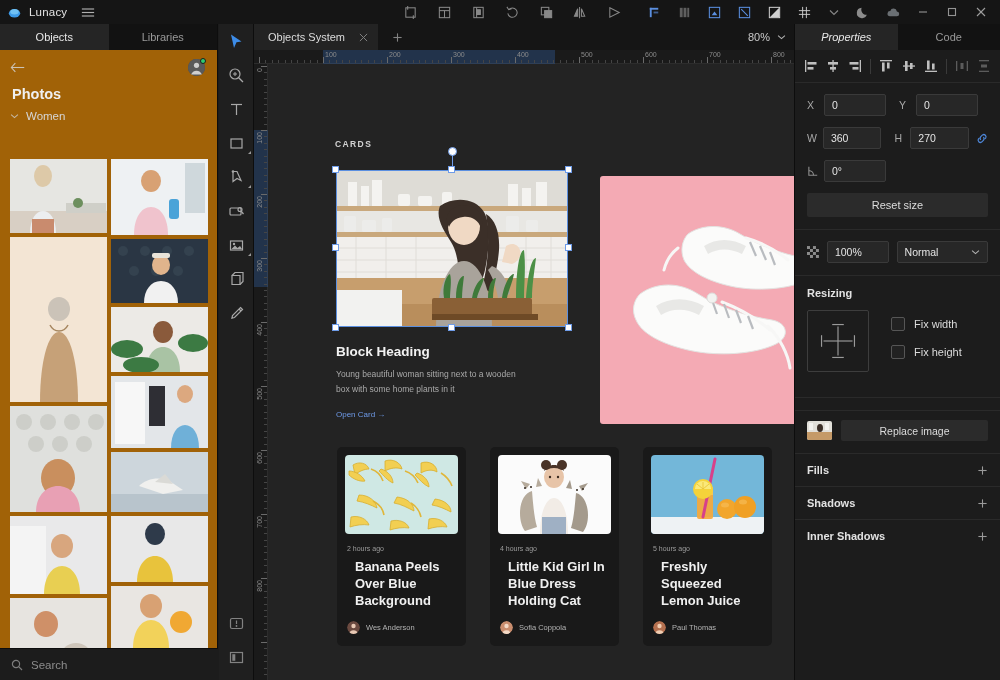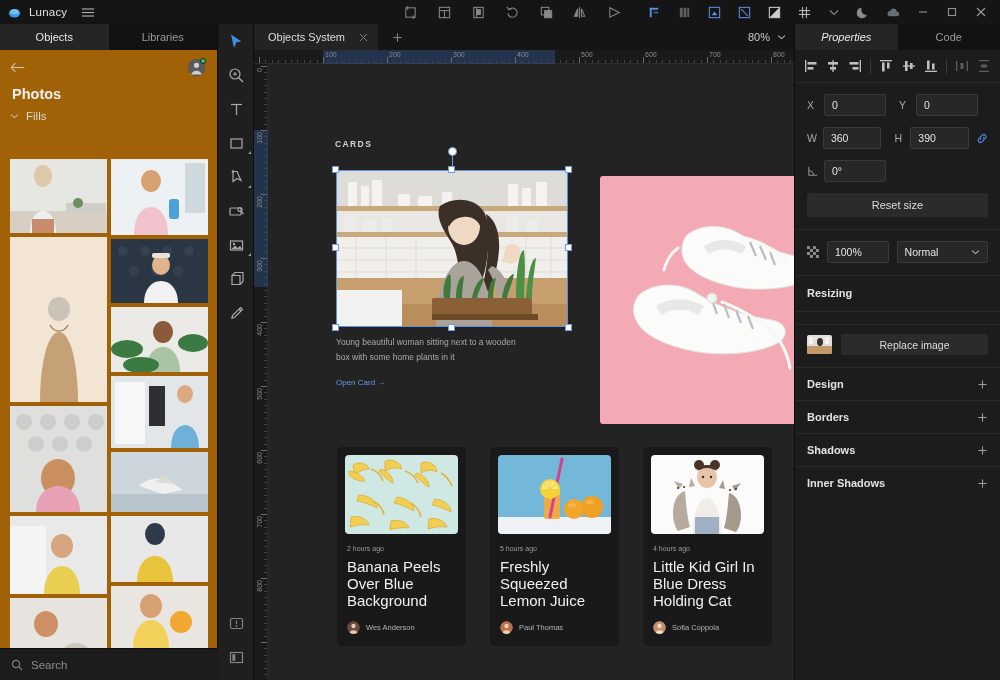--- a/index.html
+++ b/index.html
@@ -162,21 +162,21 @@
     border-radius: 3px; overflow: hidden;
   }
   .shoecard svg { display: block; width: 100%; height: 100%; }
 
   
   .smallrow { position: absolute; left: 69px; top: 383px; display: flex; gap: 24px; }
   .scard { width: 129px; background: #191919; border-radius: 5px; padding: 8px 8px 12px; }
   .simg { width: 113px; height: 79px; border-radius: 4px; overflow: hidden; }
   .simg svg { display: block; width: 113px; height: 79px; }
   .sago { font-size: 7px; color: #9c9c9c; margin: 11px 0 0 2px; }
-  .stitle { font-size: 15px; color: #f0f0f0; line-height: 17px; margin: 6px 0 0 2px; font-weight: 400; }
+  .stitle { font-size: 13px; color: #f0f0f0; line-height: 17px; margin: 6px 0 0 10px; font-weight: 700; }
   .sauthor { display: flex; align-items: center; gap: 6px; margin: 12px 0 0 2px; }
   .sav { width: 13px; height: 13px; border-radius: 50%; overflow: hidden; display:block; }
   .sauthor span { font-size: 7.5px; color: #b4b4b4; }
 
   
   .rightpanel {
     position: absolute; top: 24px; left: 794px; width: 206px; height: 656px;
     background: #1c1c1c; border-left: 1px solid #0d0d0d;
   }
   .rp-tabs { display: flex; height: 26px; background: #121212; }
@@ -398,21 +398,21 @@
         <div class="status-dot"></div>
       </div>
     </div>
 
     <div class="lp-title">Photos</div>
 
     <div class="lp-group">
       <svg class="chev-d" viewBox="0 0 10 7">
           <polyline points="1,1.8 5,5.4 9,1.8" fill="none" stroke="#cfcfcf" stroke-width="1.2"></polyline>
         </svg>
-      <span>Fills</span>
+      <span>Women</span>
     </div>
 
     <div class="photo-grid">
       <div class="pg-col a">
         <div class="thumb" style="height:74px">
           <svg viewBox="0 0 97 74">
               <rect width="97" height="74" fill="#e6e6e2"></rect>
               <rect y="52" width="97" height="22" fill="#d8cfc4"></rect>
               <rect x="56" y="44" width="40" height="10" fill="#cfcfc8"></rect>
               <ellipse cx="33" cy="17" rx="9" ry="11" fill="#ddc9a8"></ellipse>
@@ -922,20 +922,21 @@
               <path d="M152 128c0-12 4-20 8-20-2 8-3 14-3 20z"></path>
               <path d="M166 128c2-14 8-24 12-24-2 10-6 18-7 24z"></path>
             </g>
             <g fill="#4c9046">
               <path d="M180 128c0-30 4-48 8-48 2 18 0 34 0 48z"></path>
               <path d="M190 128c2-26 6-40 10-40-2 16-4 28-4 40z"></path>
             </g>
             <rect x="96" y="144" width="106" height="6" fill="#6e4a26"></rect>
           </svg>
         </div>
+        <h3>Block Heading</h3>
         <p>Young beautiful woman sitting next to a wooden box with some home plants in it</p>
         <a class="openlink">Open Card →</a>
       </div>
 
       <div class="selbox">
         <div class="edge" style="left:0;top:0;width:232px;height:1px;"></div>
         <div class="edge" style="left:0;bottom:0;width:232px;height:1px;"></div>
         <div class="edge" style="left:0;top:0;width:1px;height:157px;"></div>
         <div class="edge" style="right:0;top:0;width:1px;height:157px;"></div>
         <div class="rot-stem"></div>
@@ -1018,55 +1019,20 @@
                   <path d="M2 13a4.6 4.6 0 0 1 9 0z" fill="#e8c9b4"></path>
                 </svg>
             </span>
             <span>Wes Anderson</span>
           </div>
         </div>
 
         <div class="scard">
           <div class="simg">
             <svg viewBox="0 0 113 79" preserveAspectRatio="none">
-              <rect width="113" height="79" fill="#73b7d9"></rect>
-              <rect y="62" width="113" height="17" fill="#eef2f4"></rect>
-              <rect x="46" y="32" width="16" height="32" rx="2" fill="#f7a83a" opacity=".92"></rect>
-              <rect x="46" y="32" width="16" height="8" fill="#f8c75a" opacity=".9"></rect>
-              <path d="M64 4l-12 58" stroke="#d7408a" stroke-width="3" fill="none" stroke-linecap="round"></path>
-              <circle cx="52" cy="34" r="10" fill="#f5d23a"></circle>
-              <path d="M44 34a8 8 0 0 1 16 0z" fill="#fae97a"></path>
-              <g stroke="#e8c030" stroke-width=".8">
-                  <line x1="52" y1="34" x2="46" y2="29"></line>
-                  <line x1="52" y1="34" x2="52" y2="27"></line>
-                  <line x1="52" y1="34" x2="58" y2="29"></line>
-                </g>
-              <circle cx="76" cy="54" r="10" fill="#f2a62c"></circle>
-              <circle cx="94" cy="52" r="11" fill="#f0a024"></circle>
-              <ellipse cx="74" cy="50" rx="4" ry="2.5" fill="#f7bf5e" opacity=".6"></ellipse>
-              <ellipse cx="92" cy="47" rx="4" ry="2.5" fill="#f7bf5e" opacity=".6"></ellipse>
-            </svg>
-          </div>
-          <div class="sago">5 hours ago</div>
-          <div class="stitle">Freshly Squeezed Lemon Juice</div>
-          <div class="sauthor">
-            <span class="sav">
-              <svg viewBox="0 0 13 13">
-                  <circle cx="6.5" cy="6.5" r="6.5" fill="#b5704f"></circle>
-                  <circle cx="6.5" cy="5" r="2.2" fill="#f0cdb2"></circle>
-                  <path d="M2 13a4.6 4.6 0 0 1 9 0z" fill="#f0cdb2"></path>
-                </svg>
-            </span>
-            <span>Paul Thomas</span>
-          </div>
-        </div>
-
-        <div class="scard">
-          <div class="simg">
-            <svg viewBox="0 0 113 79" preserveAspectRatio="none">
               <rect width="113" height="79" fill="#fbfbfb"></rect>
               <ellipse cx="56" cy="22" rx="10" ry="11" fill="#e7c4a8"></ellipse>
               <circle cx="48" cy="10" r="5" fill="#4a3428"></circle>
                 <circle cx="64" cy="10" r="5" fill="#4a3428"></circle>
               <path d="M46 16c2-8 18-8 20 0-4-4-16-4-20 0z" fill="#4a3428"></path>
               <circle cx="52" cy="22" r="1.2" fill="#3a2a20"></circle>
                 <circle cx="60" cy="22" r="1.2" fill="#3a2a20"></circle>
               <path d="M42 79c0-22 6-36 14-36s14 14 14 36z" fill="#f2ece6"></path>
               <path d="M44 62h24v17H44z" fill="#9fb0c4"></path>
               <g fill="#b6ab9c">
@@ -1091,20 +1057,55 @@
             <span class="sav">
               <svg viewBox="0 0 13 13">
                   <circle cx="6.5" cy="6.5" r="6.5" fill="#c98d6e"></circle>
                   <circle cx="6.5" cy="5" r="2.2" fill="#f3d9c6"></circle>
                   <path d="M2 13a4.6 4.6 0 0 1 9 0z" fill="#f3d9c6"></path>
                 </svg>
             </span>
             <span>Sofia Coppola</span>
           </div>
         </div>
+
+        <div class="scard">
+          <div class="simg">
+            <svg viewBox="0 0 113 79" preserveAspectRatio="none">
+              <rect width="113" height="79" fill="#73b7d9"></rect>
+              <rect y="62" width="113" height="17" fill="#eef2f4"></rect>
+              <rect x="46" y="32" width="16" height="32" rx="2" fill="#f7a83a" opacity=".92"></rect>
+              <rect x="46" y="32" width="16" height="8" fill="#f8c75a" opacity=".9"></rect>
+              <path d="M64 4l-12 58" stroke="#d7408a" stroke-width="3" fill="none" stroke-linecap="round"></path>
+              <circle cx="52" cy="34" r="10" fill="#f5d23a"></circle>
+              <path d="M44 34a8 8 0 0 1 16 0z" fill="#fae97a"></path>
+              <g stroke="#e8c030" stroke-width=".8">
+                  <line x1="52" y1="34" x2="46" y2="29"></line>
+                  <line x1="52" y1="34" x2="52" y2="27"></line>
+                  <line x1="52" y1="34" x2="58" y2="29"></line>
+                </g>
+              <circle cx="76" cy="54" r="10" fill="#f2a62c"></circle>
+              <circle cx="94" cy="52" r="11" fill="#f0a024"></circle>
+              <ellipse cx="74" cy="50" rx="4" ry="2.5" fill="#f7bf5e" opacity=".6"></ellipse>
+              <ellipse cx="92" cy="47" rx="4" ry="2.5" fill="#f7bf5e" opacity=".6"></ellipse>
+            </svg>
+          </div>
+          <div class="sago">5 hours ago</div>
+          <div class="stitle">Freshly Squeezed Lemon Juice</div>
+          <div class="sauthor">
+            <span class="sav">
+              <svg viewBox="0 0 13 13">
+                  <circle cx="6.5" cy="6.5" r="6.5" fill="#b5704f"></circle>
+                  <circle cx="6.5" cy="5" r="2.2" fill="#f0cdb2"></circle>
+                  <path d="M2 13a4.6 4.6 0 0 1 9 0z" fill="#f0cdb2"></path>
+                </svg>
+            </span>
+            <span>Paul Thomas</span>
+          </div>
+        </div>
       </div>
     </div>
   </div>
 
   <div class="rightpanel">
     <div class="rp-tabs">
       <div class="rp-tab active">Properties</div>
       <div class="rp-tab">Code</div>
     </div>
 
@@ -1189,21 +1190,21 @@
       <span class="flabel">X</span>
       <div class="finput">0</div>
       <span class="flabel" style="margin-left:13px">Y</span>
       <div class="finput">0</div>
     </div>
 
     <div class="fieldrow">
       <span class="flabel">W</span>
       <div class="finput">360</div>
       <span class="flabel" style="margin-left:13px">H</span>
-      <div class="finput">390</div>
+      <div class="finput">270</div>
       <svg class="link-ico" viewBox="0 0 14 14">
           <g fill="none" stroke="#4d86d8" stroke-width="1.4">
             <path d="M5.5 8.5a2.6 2.6 0 0 1 0-3.6l2-2a2.6 2.6 0 0 1 3.6 3.6l-1 1"></path>
             <path d="M8.5 5.5a2.6 2.6 0 0 1 0 3.6l-2 2a2.6 2.6 0 0 1-3.6-3.6l1-1"></path>
           </g>
         </svg>
     </div>
 
     <div class="fieldrow">
       <svg style="width:13px;height:13px;display:block;margin-right:4px;opacity:.8" viewBox="0 0 14 14">
@@ -1233,48 +1234,63 @@
       <div class="blendsel">
         <span>Normal</span>
         <svg style="width:9px;height:6px;display:block;" viewBox="0 0 10 7">
             <polyline points="1,1.8 5,5.4 9,1.8" fill="none" stroke="#b5b5b5" stroke-width="1.2"></polyline>
           </svg>
       </div>
     </div>
 
     <div class="rp-sep"></div>
     <div class="sect-title">Resizing</div>
+    <div class="resizing-body">
+      <div class="resize-pad">
+        <svg viewBox="0 0 62 62" style="width:60px;height:60px;display:block;">
+          <g stroke="#9a9a9a" stroke-width="1.2" fill="none">
+            <line x1="31" y1="16" x2="31" y2="46"></line>
+              <line x1="16" y1="31" x2="46" y2="31"></line>
+            <line x1="25" y1="14" x2="37" y2="14"></line>
+              <line x1="25" y1="48" x2="37" y2="48"></line>
+            <line x1="14" y1="25" x2="14" y2="37"></line>
+              <line x1="48" y1="25" x2="48" y2="37"></line>
+          </g>
+        </svg>
+      </div>
+      <div class="chk-col">
+        <div class="chk-item">
+          <span class="chkbox"></span>
+          <span>Fix width</span>
+        </div>
+        <div class="chk-item">
+          <span class="chkbox"></span>
+          <span>Fix height</span>
+        </div>
+      </div>
+    </div>
 
     <div class="rp-sep"></div>
 
     <div class="rp-sep"></div>
     <div class="image-row">
       <div class="img-thumb">
         <svg viewBox="0 0 25 19" preserveAspectRatio="none">
             <rect width="25" height="19" fill="#e2e0da"></rect>
             <rect y="11" width="25" height="8" fill="#c59a68"></rect>
             <ellipse cx="13" cy="7" rx="3" ry="4" fill="#3b2f28"></ellipse>
             <rect x="2" y="2" width="4" height="7" fill="#f4f3f0"></rect>
             <rect x="18" y="2" width="4" height="7" fill="#f4f3f0"></rect>
           </svg>
       </div>
       <div class="replacebtn">Replace image</div>
     </div>
 
     <div class="collapse-row">
-      <span>Design</span>
-      <svg class="plus-ico" viewBox="0 0 12 12">
-          <g stroke="#c4c4c4" stroke-width="1.2">
-            <line x1="6" y1="1.5" x2="6" y2="10.5"></line>
-            <line x1="1.5" y1="6" x2="10.5" y2="6"></line>
-          </g>
-        </svg>
-    </div>
-    <div class="collapse-row">
-      <span>Borders</span>
+      <span>Fills</span>
       <svg class="plus-ico" viewBox="0 0 12 12">
           <g stroke="#c4c4c4" stroke-width="1.2">
             <line x1="6" y1="1.5" x2="6" y2="10.5"></line>
             <line x1="1.5" y1="6" x2="10.5" y2="6"></line>
           </g>
         </svg>
     </div>
     <div class="collapse-row">
       <span>Shadows</span>
       <svg class="plus-ico" viewBox="0 0 12 12">

